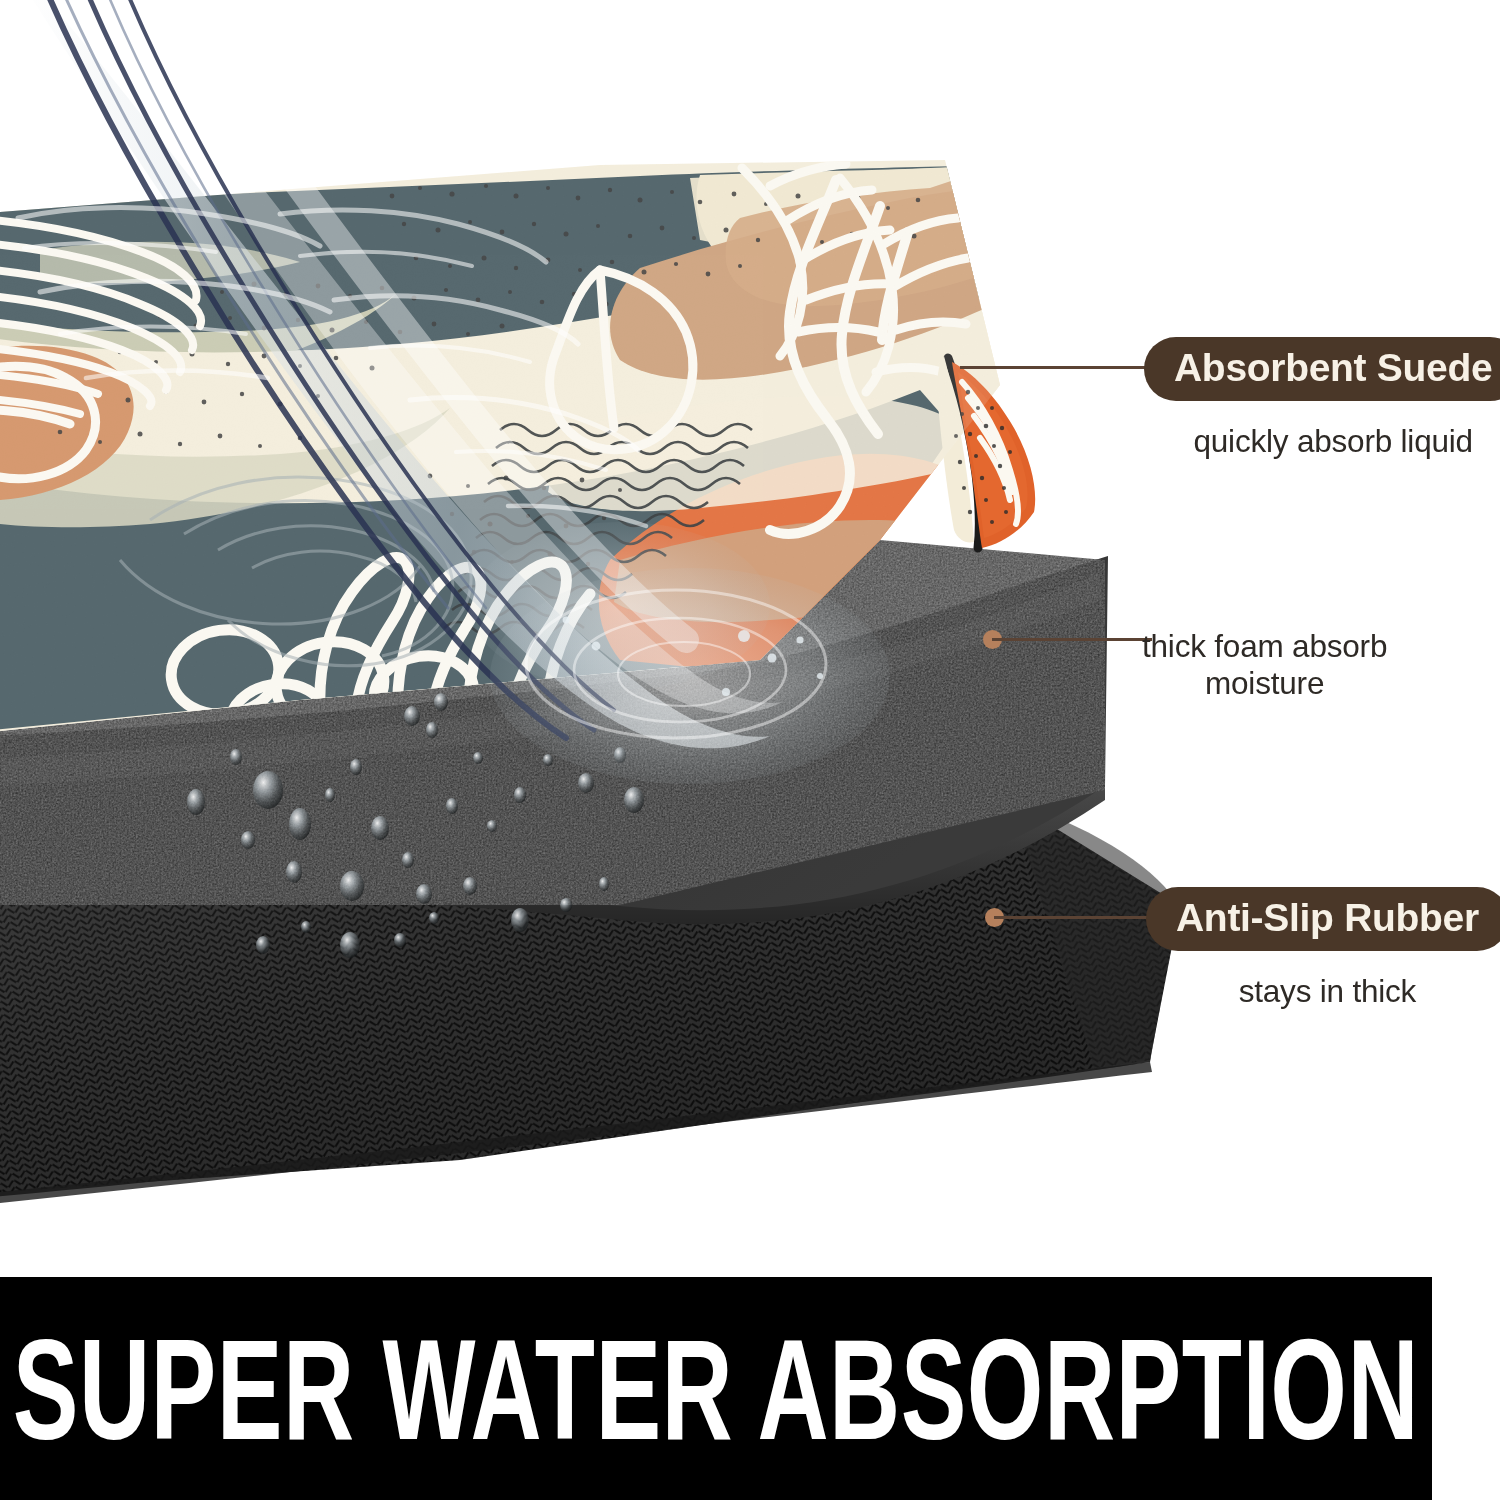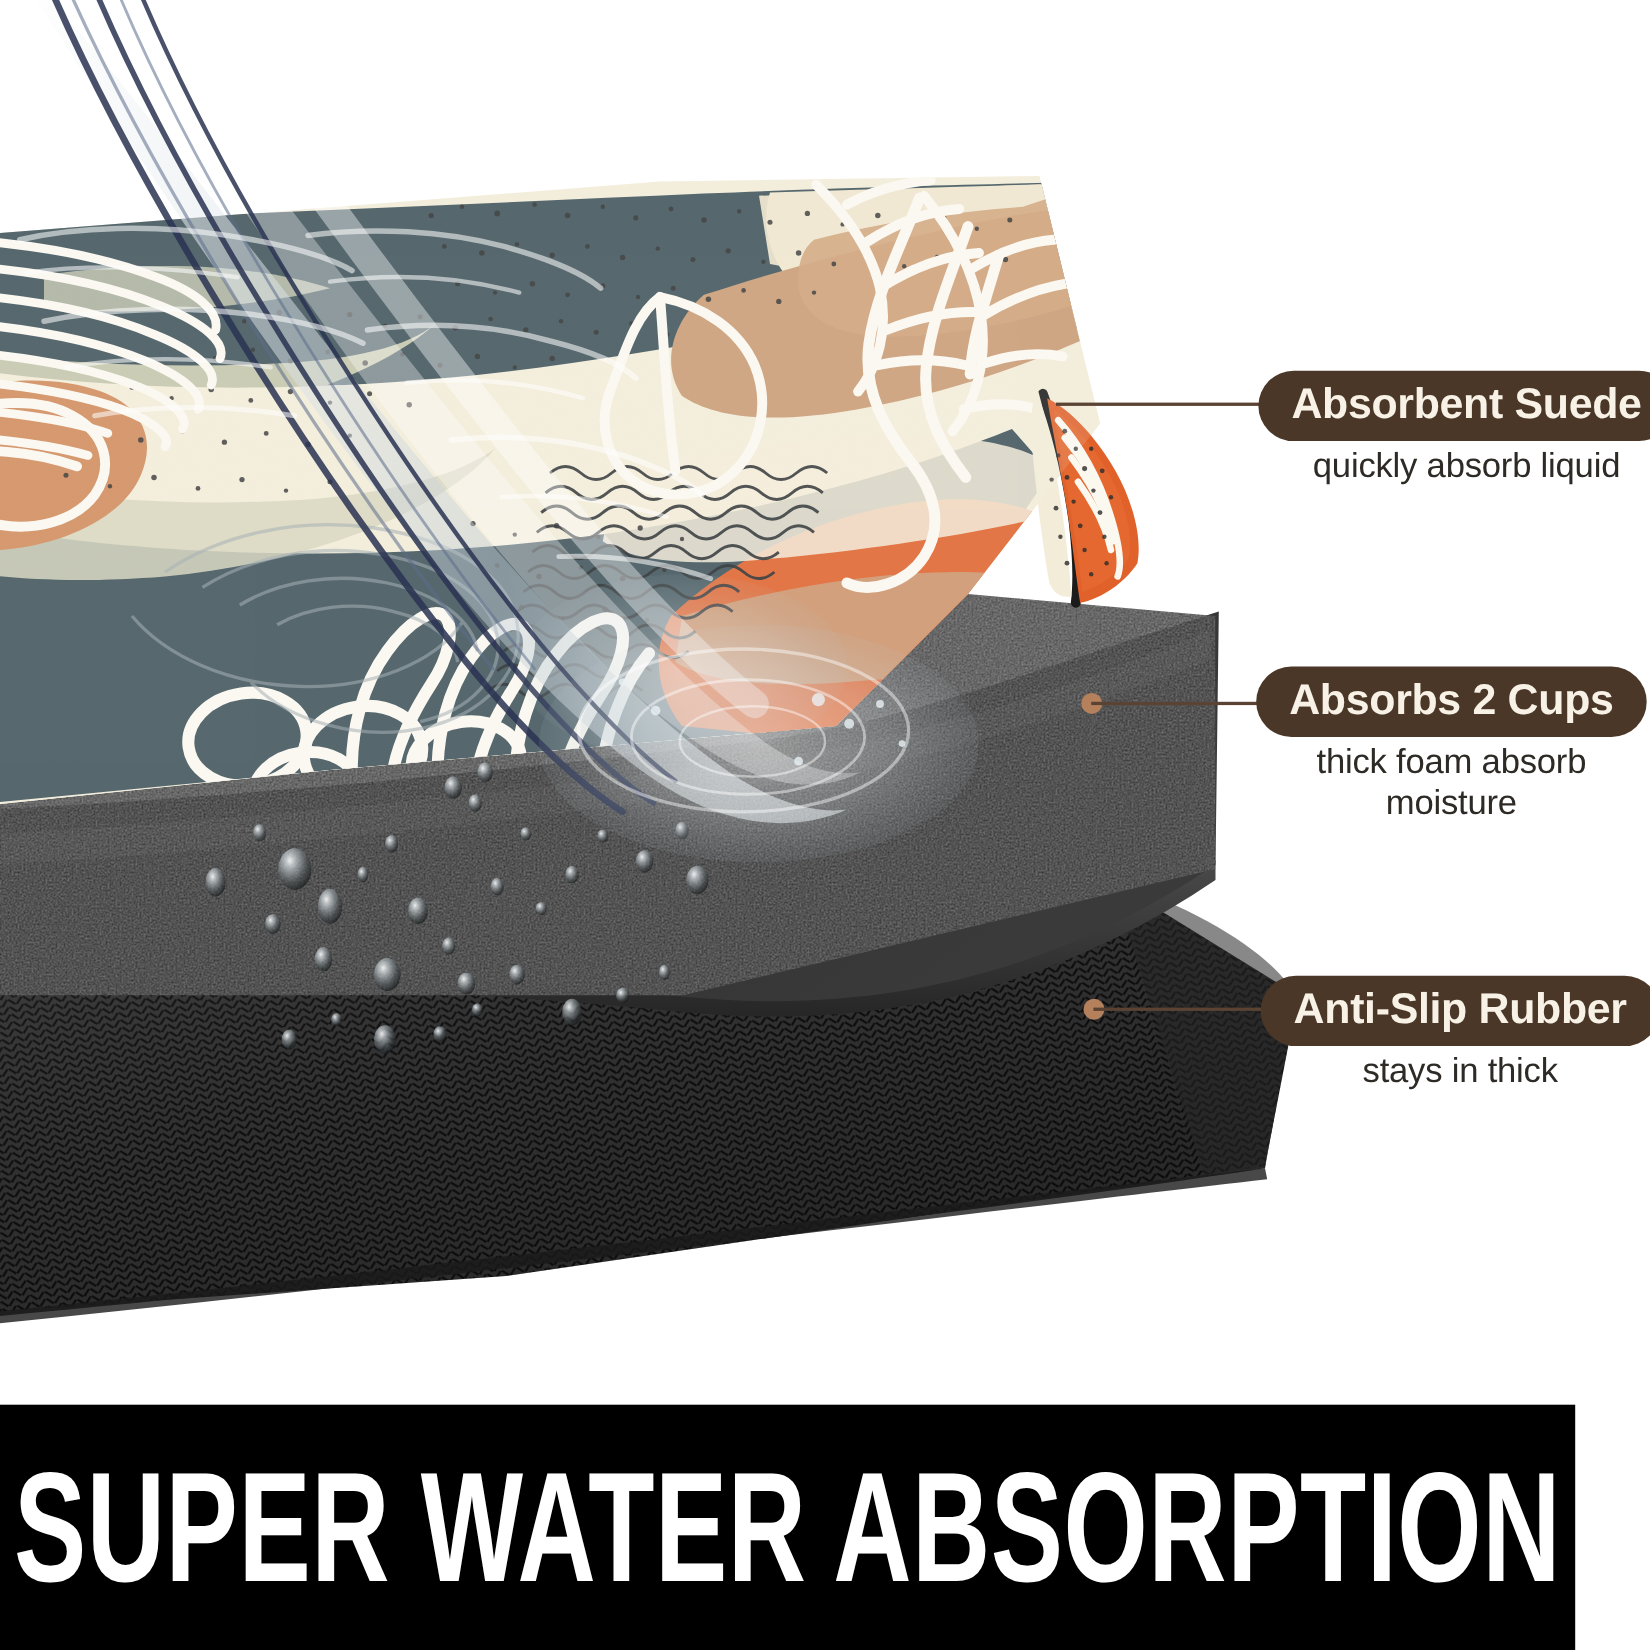--- a/index.html
+++ b/index.html
@@ -28,21 +28,21 @@
     padding:11px 30px 13px 30px;
     white-space:nowrap;
     line-height:1.02;
     text-align:center;
   }
   .sub{
     color:#2e2a26;
     font-size:31.5px;
     line-height:1.17;
     text-align:center;
-    margin-top:4px;
+    margin-top:22px;
     white-space:pre-line;
     letter-spacing:-.2px;
   }
   #callout-suede{left:1144px;top:337px;}
   #callout-cups{left:1142px;top:606px;}
   #callout-rubber{left:1146px;top:887px;}
 
   
   .leader{position:absolute;height:3px;background:#5b4334;}
   .leader-dot{position:absolute;width:19px;height:19px;border-radius:50%;background:#b5805c;}
@@ -578,21 +578,20 @@
 
   <div class="leader-dot" style="left:985px;top:908px;"></div>
   <div class="leader" style="left:994px;top:916px;width:160px;"></div>
 
   <div class="callout" id="callout-suede">
     <div class="pill">Absorbent Suede</div>
     <div class="sub">quickly absorb liquid</div>
   </div>
 
   <div class="callout" id="callout-cups">
-    <div class="pill">Absorbs 2 Cups</div>
     <div class="sub">thick foam absorb
 moisture</div>
   </div>
 
   <div class="callout" id="callout-rubber">
     <div class="pill">Anti-Slip Rubber</div>
     <div class="sub">stays in thick</div>
   </div>
 
   <div id="banner">

